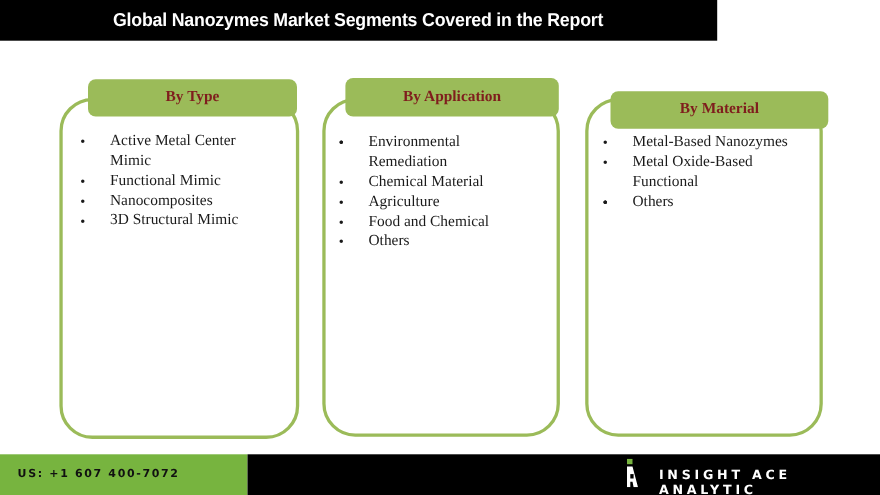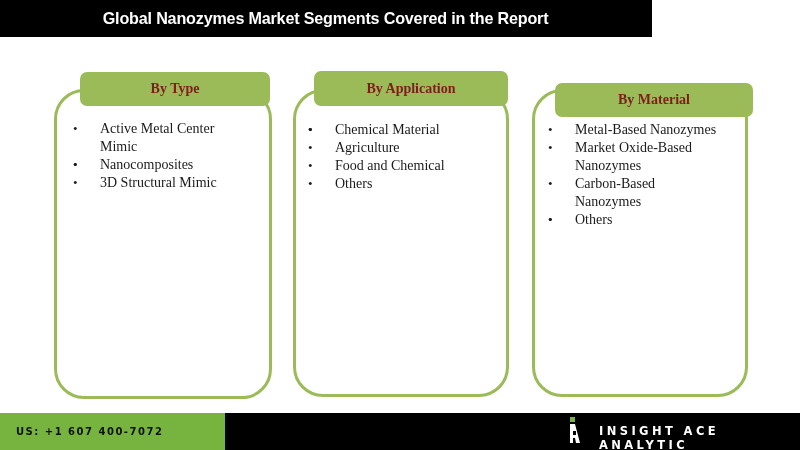--- a/index.html
+++ b/index.html
@@ -61,46 +61,46 @@
 <div class="title-bar">
   <span class="title-text">Global Nanozymes Market Segments Covered in the Report</span>
 </div>
 
 <div class="seg-box" style="left:54px; top:89px; width:218px; height:310px;"></div>
 <div class="seg-header" style="left:80px; top:72px; width:190px; height:34px;">
   <span>By Type</span>
 </div>
 <ul class="seg-list" style="left:62px; top:120px; width:200px;">
   <li style="width:150px;"><span class="bullet">•</span><span>Active Metal Center Mimic</span></li>
-  <li><span class="bullet">•</span></li>
+  <li><span class="bullet">•</span><span>Functional Mimic</span></li>
   <li><span class="bullet">•</span><span>Nanocomposites</span></li>
   <li><span class="bullet">•</span><span>3D Structural Mimic</span></li>
 </ul>
 
 <div class="seg-box" style="left:293px; top:89px; width:216px; height:308px;"></div>
 <div class="seg-header" style="left:314px; top:71px; width:194px; height:35px;">
   <span>By Application</span>
 </div>
 <ul class="seg-list" style="left:297px; top:121px; width:200px;">
   <li style="width:110px;"><span class="bullet">•</span></li>
-  <li style="width:120px;"><span class="bullet">•</span></li>
+  <li style="width:120px;"><span class="bullet">•</span><span>Environmental Remediation</span></li>
   <li><span class="bullet">•</span><span>Chemical Material</span></li>
   <li><span class="bullet">•</span><span>Agriculture</span></li>
   <li><span class="bullet">•</span><span>Food and Chemical</span></li>
   <li><span class="bullet">•</span><span>Others</span></li>
 </ul>
 
 <div class="seg-box" style="left:532px; top:89px; width:216px; height:308px;"></div>
 <div class="seg-header" style="left:555px; top:83px; width:198px; height:34px;">
   <span>By Material</span>
 </div>
 <ul class="seg-list" style="left:537px; top:121px; width:205px;">
   <li style="width:200px;"><span class="bullet">•</span><span>Metal-Based Nanozymes</span></li>
-  <li style="width:160px;"><span class="bullet">•</span><span>Market Oxide-Based Nanozymes</span></li>
-  <li style="width:140px;"><span class="bullet">•</span><span>Carbon-Based Nanozymes</span></li>
+  <li style="width:160px;"><span class="bullet">•</span><span>Metal Oxide-Based Functional</span></li>
+  <li style="width:140px;"><span class="bullet">•</span></li>
   <li style="width:140px;"><span class="bullet">•</span></li>
   <li><span class="bullet">•</span><span>Others</span></li>
 </ul>
 
 <div class="footer-left">
   <span class="phone">US: +1 607 400-7072</span>
 </div>
 <div class="footer-right"></div>
 <svg class="logo-icon" viewBox="0 0 16 26">
   <rect x="3" y="0" width="5" height="5" fill="#77b43f"></rect>

